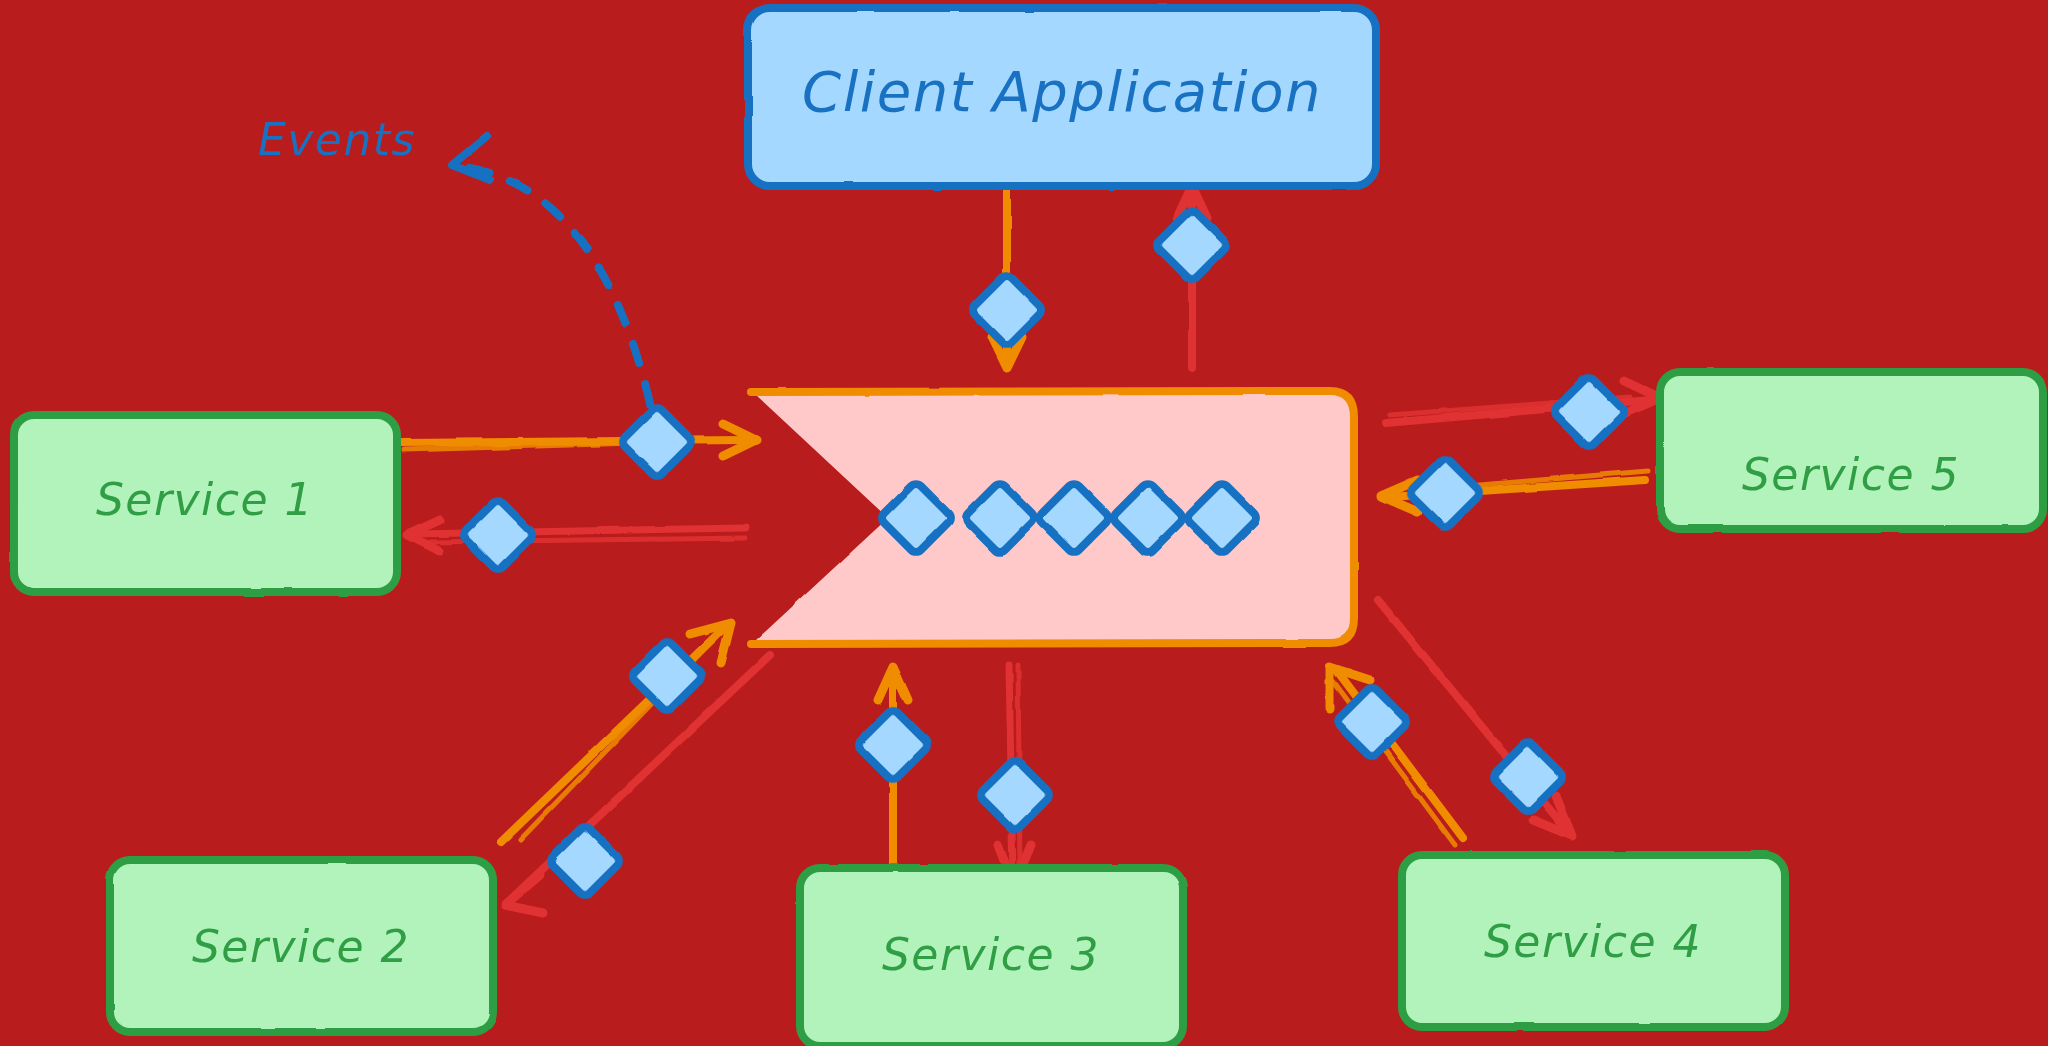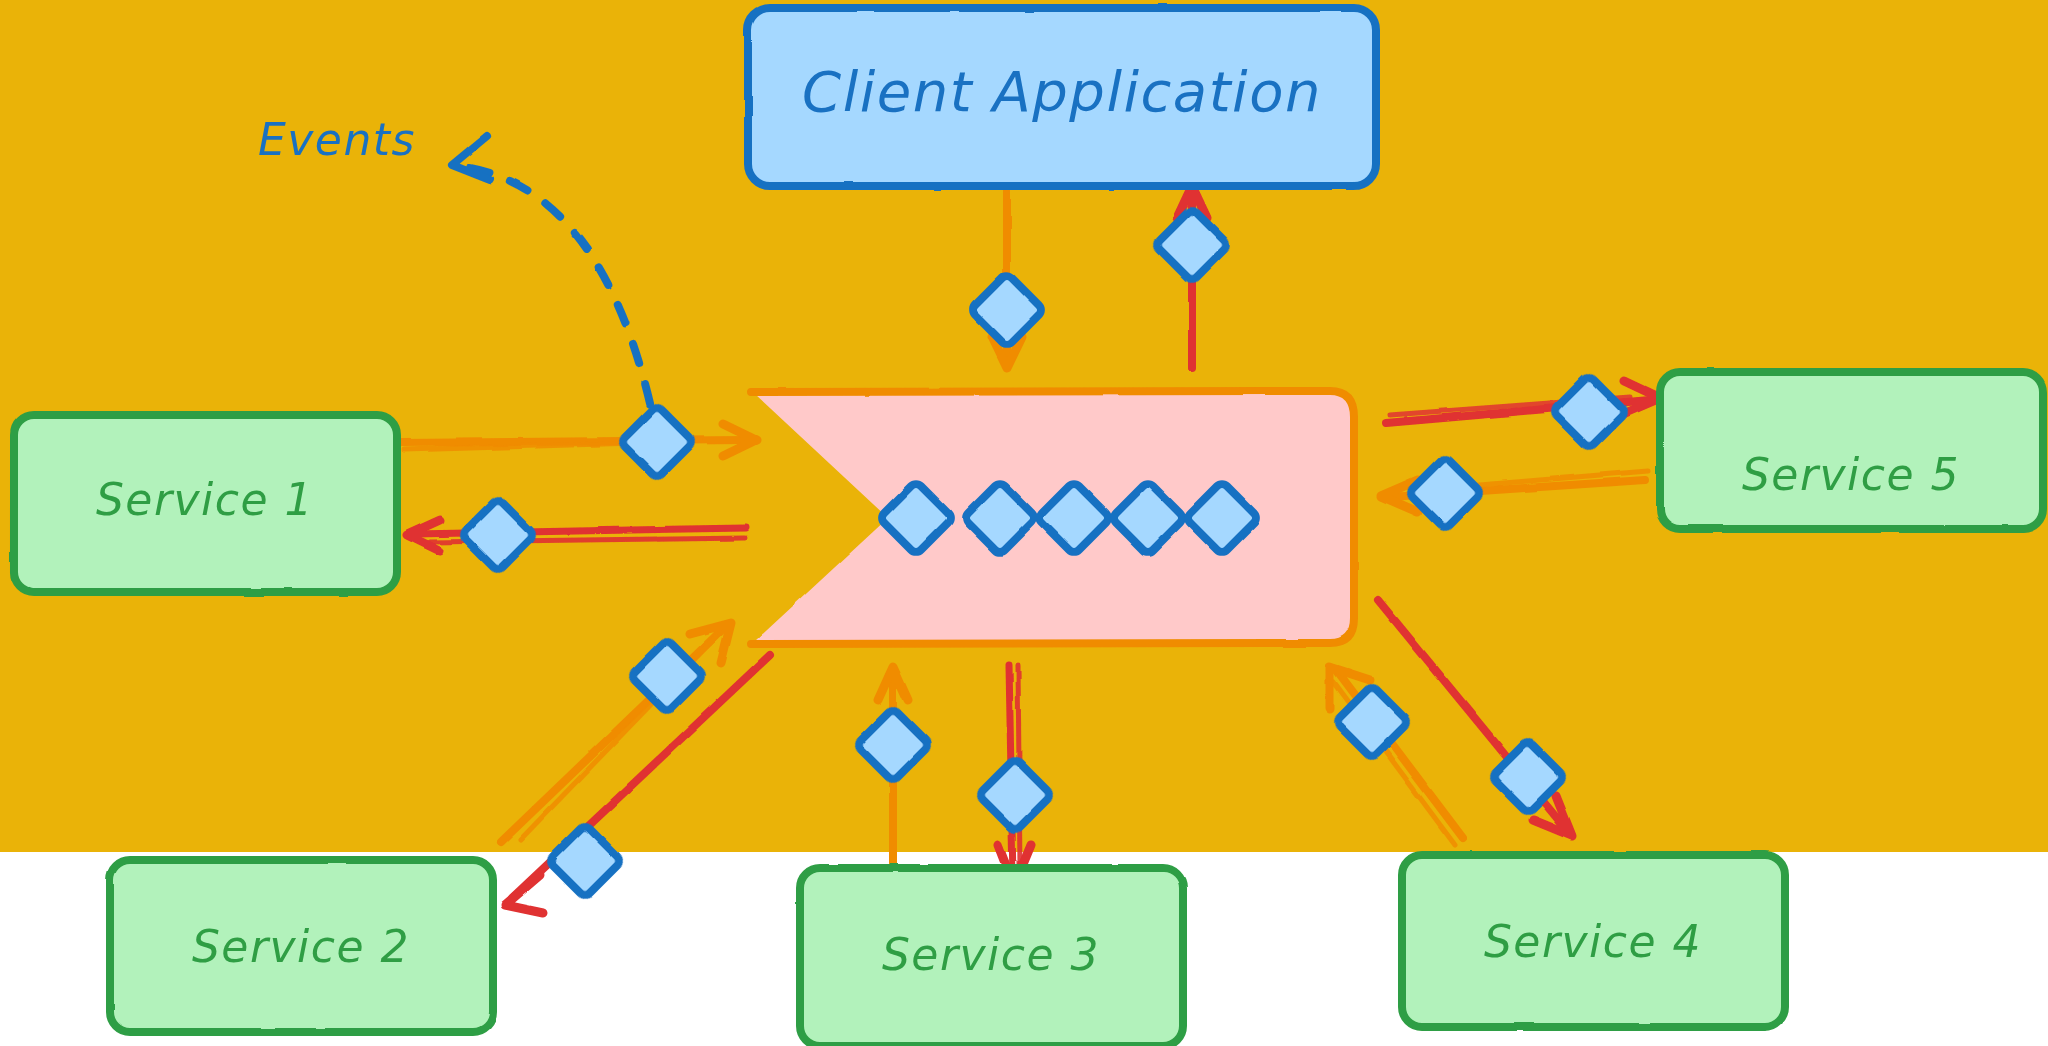--- a/index.html
+++ b/index.html
@@ -10,22 +10,22 @@
   }
   body {
     width: 2048px;
     height: 1046px;
     overflow: hidden;
     font-family: "DejaVu Sans", sans-serif;
   }
   #canvas {
     position: relative;
     width: 2048px;
-    height: 852px;
-    background: #eab308;
+    height: 1046px;
+    background: #b91c1c;
   }
   #scene {
     position: absolute;
     inset: 0;
     width: 2048px;
     height: 1046px;
     display: block;
   }
   .node-label {
     font-family: "DejaVu Sans", sans-serif;

